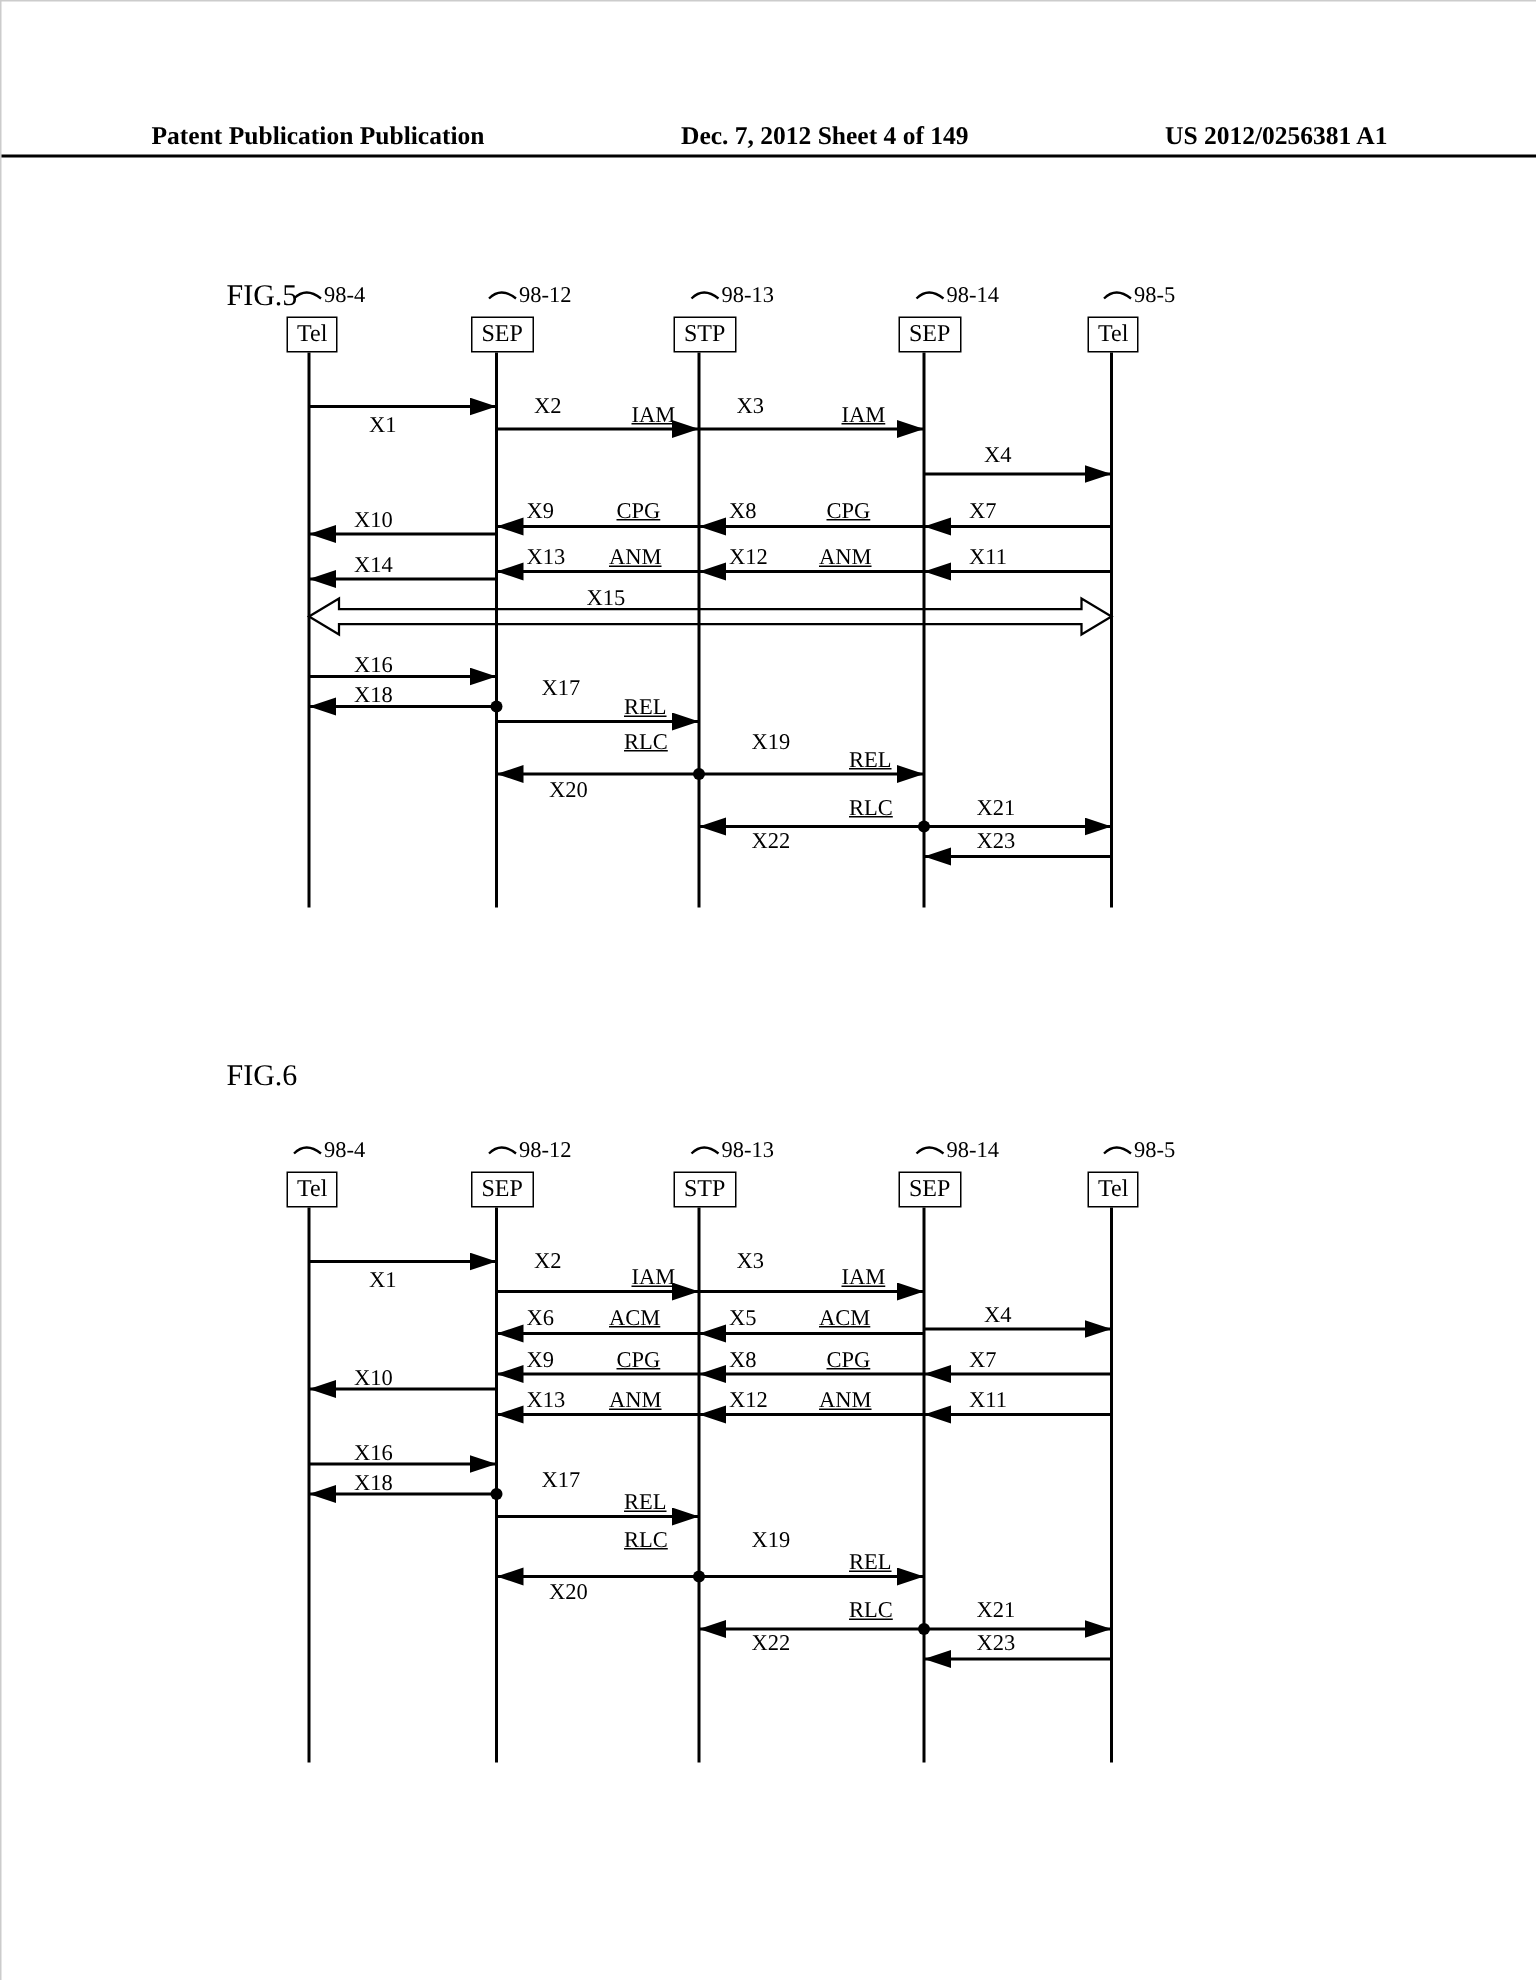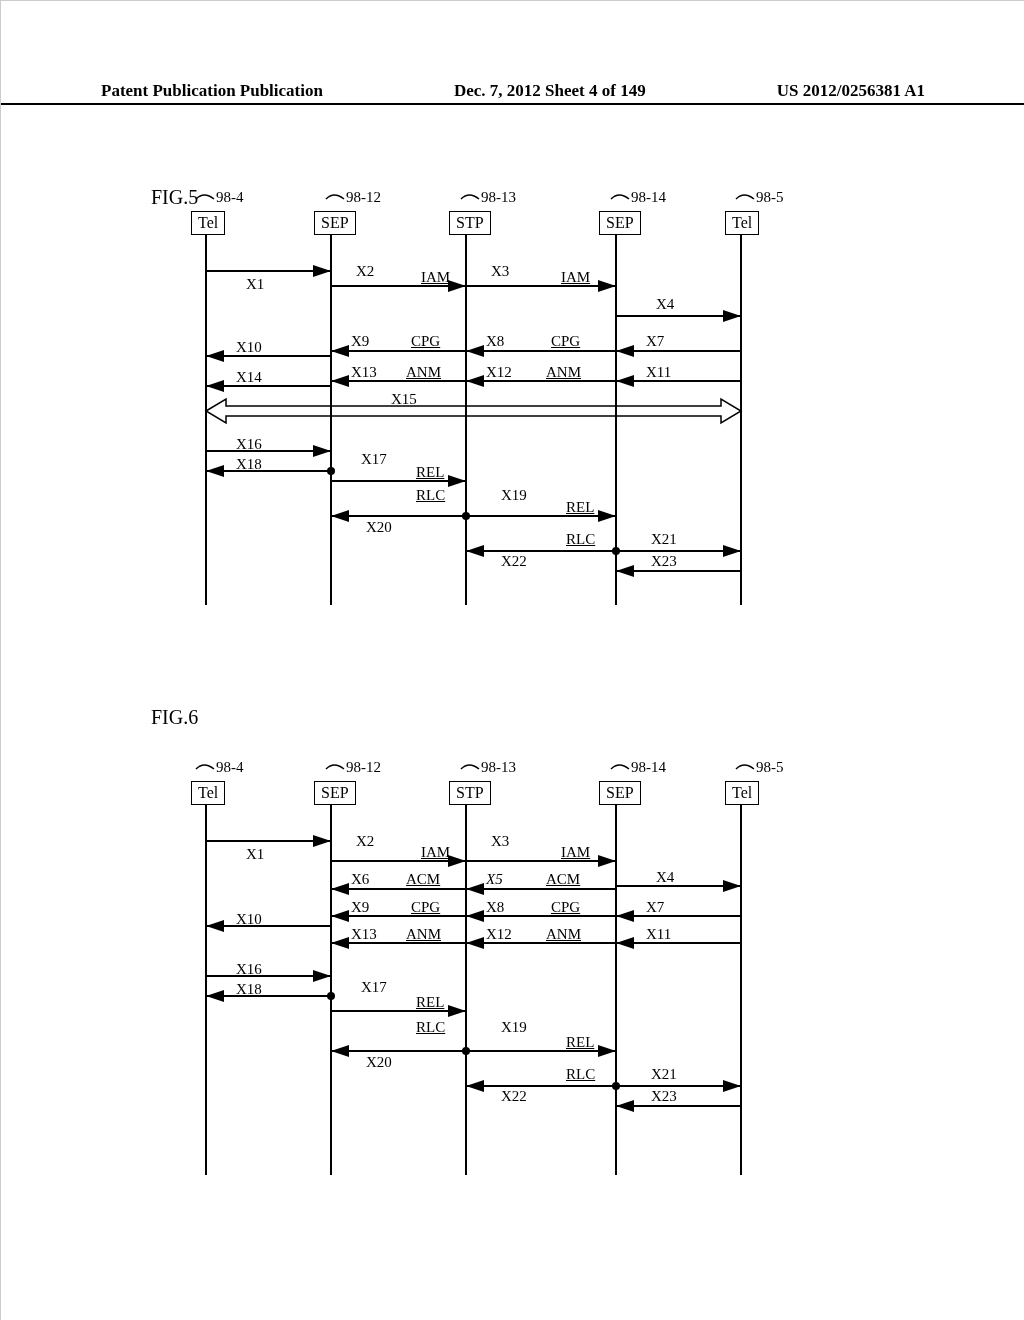--- a/index.html
+++ b/index.html
@@ -288,21 +288,21 @@
 
     <div class="xlabel" style="top:85px; left:95px;">X1</div>
     <div class="xlabel" style="top:72px; left:205px;">X2</div>
     <div class="msg-label" style="top:83px; left:270px;">IAM</div>
     <div class="xlabel" style="top:72px; left:340px;">X3</div>
     <div class="msg-label" style="top:83px; left:410px;">IAM</div>
     <div class="xlabel" style="top:108px; left:505px;">X4</div>
 
     <div class="xlabel" style="top:110px; left:200px;">X6</div>
     <div class="msg-label" style="top:110px; left:255px;">ACM</div>
-    <div class="xlabel" style="top:110px; left:335px;font-style:italic;">X5</div>
+    <div class="xlabel" style="top:110px; left:335px;">X5</div>
     <div class="msg-label" style="top:110px; left:395px;">ACM</div>
 
     <div class="xlabel" style="top:138px; left:200px;">X9</div>
     <div class="msg-label" style="top:138px; left:260px;">CPG</div>
     <div class="xlabel" style="top:138px; left:335px;">X8</div>
     <div class="msg-label" style="top:138px; left:400px;">CPG</div>
     <div class="xlabel" style="top:138px; left:495px;">X7</div>
     <div class="xlabel" style="top:150px; left:85px;">X10</div>
 
     <div class="xlabel" style="top:165px; left:200px;">X13</div>

